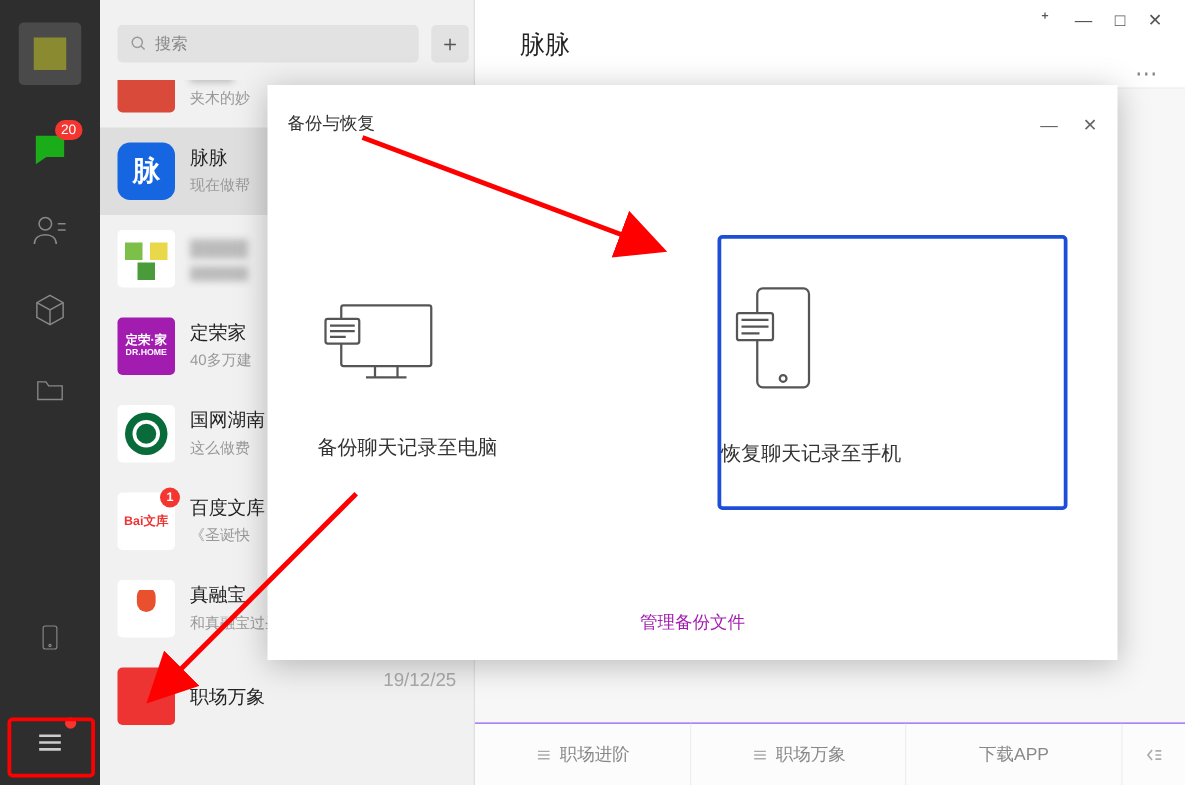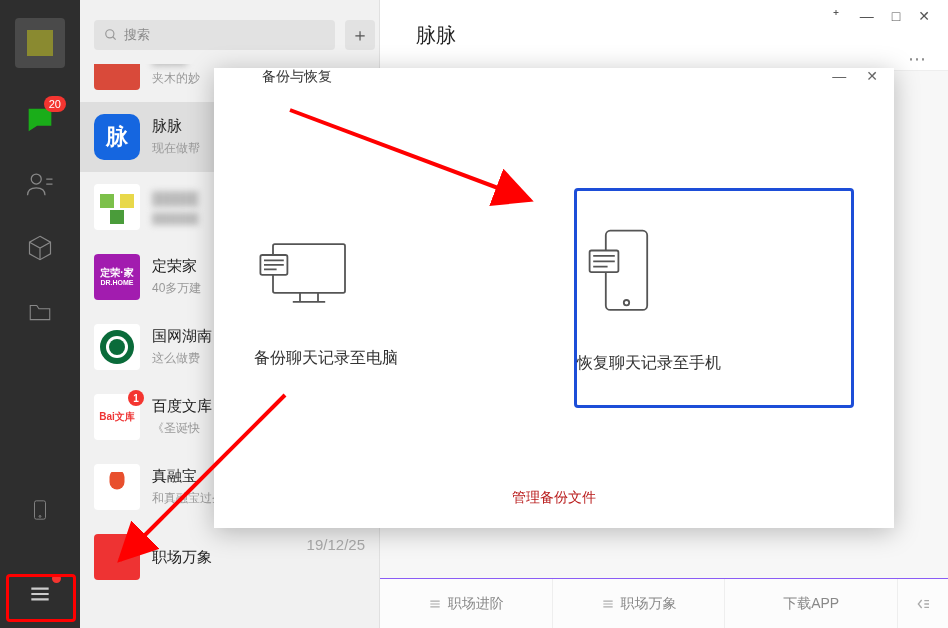--- a/index.html
+++ b/index.html
@@ -44,31 +44,31 @@
 .more-dots{position:absolute; right:20px; top:48px; color:#888; font-size:18px; letter-spacing:2px;}
 .main-body { flex: 1; background: #f7f7f7; border-top:1px solid #eee; position:relative;}
 .bottom-tabs { position:absolute; bottom:0; left:0; right:0; height:50px; display:flex; align-items:center; border-top:1px solid #8b5cf6; background:#fcfcfc;}
 .btab{flex:1; display:flex; align-items:center; justify-content:center; gap:6px; color:#888; font-size:14px; border-right:1px solid #eee; height:100%;}
 .btab:last-child{border-right:none;}
 .btab svg{stroke:#aaa;}
 
 
 .modal-overlay { position: absolute; top: 0; left: 0; width: 100%; height: 100%; pointer-events: none; }
 .modal { position: absolute; left: 214px; top: 68px; width: 680px; height: 460px; background: #fff; box-shadow: 0 4px 24px rgba(0,0,0,0.25); pointer-events: auto; display:flex; flex-direction:column;}
-.modal-header { height: 40px; display: flex; align-items: flex-start; padding: 0 16px; justify-content: space-between; margin-left: 32px; }
+.modal-header { height: 40px; display: flex; align-items: flex-end; padding: 0 16px; justify-content: space-between; }
 .modal-title { font-size: 14px; color: #333; }
 .modal-ctrls { display: flex; gap: 20px; color: #666; font-size: 14px; }
 .modal-ctrls span{cursor:pointer;}
 .modal-body { flex: 1; display: flex; align-items: center; justify-content: center; gap: 40px; padding: 30px 30px 10px 30px;}
 .option { width: 280px; height: 220px; display: flex; flex-direction: column; justify-content: center; gap: 30px; cursor: pointer; border-radius:4px;}
 .option.highlighted { border: 3px solid #1d4ed8; }
 .option svg { stroke: #555; fill: none; stroke-width: 2; }
 .option-label { font-size: 16px; color: #333; }
 .modal-footer { height: 60px; display: flex; align-items: center; justify-content: center; }
-.manage-link { color: #b91c1c; font-size: 14px; cursor: pointer; }
+.manage-link { color: #a21caf; font-size: 14px; cursor: pointer; }
 
 
 .arrow-svg{position:absolute; pointer-events:none; top:0; left:0;}
 </style>
 </head>
 <body>
 
 <div class="app">
 
   <div class="nav-sidebar">

